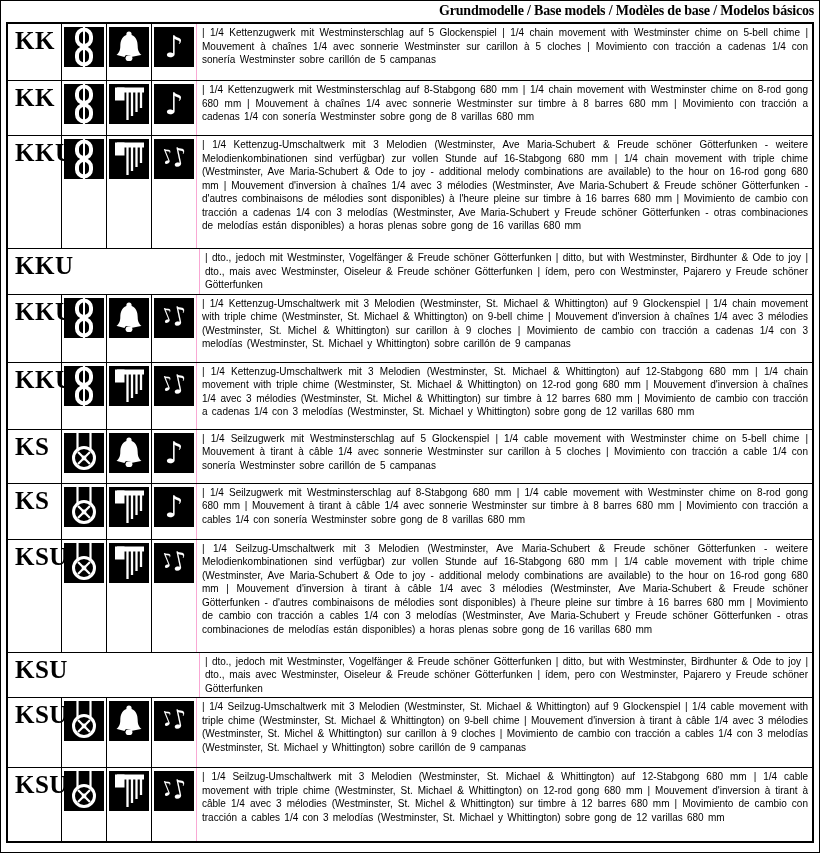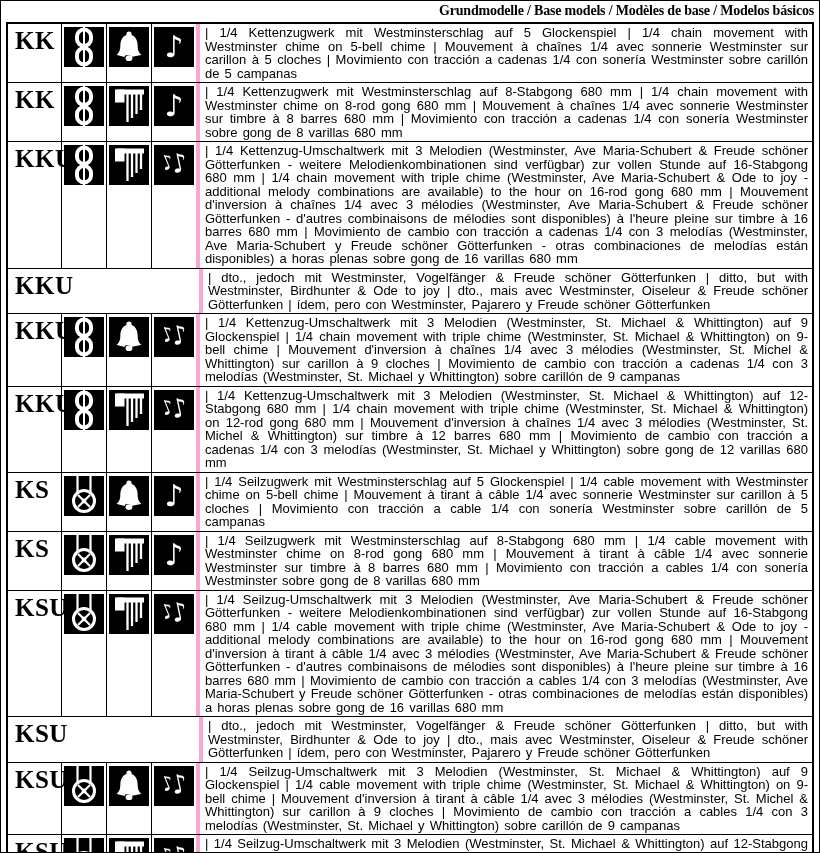--- a/index.html
+++ b/index.html
@@ -37,23 +37,23 @@
     border-left:1px solid #000;
     padding:3px 0 0 2px;
   }
   .icon-box{
     width:40px;height:40px;background:#000;
     display:flex;align-items:center;justify-content:center;
     overflow:hidden;
   }
   .cell-text{
     flex:1;box-sizing:border-box;
-    border-left:4px solid #f9a8d4;
+    border-left:1px solid #f9a8d4;
     padding:2px 4px 2px 5px;
-    font-size:13px;line-height:13.5px;
+    font-size:10px;line-height:13.5px;
     text-align:justify;
     word-spacing:1.5px;
     overflow:hidden;
   }
   .note-glyph{
     color:#fff;font-family:"DejaVu Sans",sans-serif;
     font-size:30px;line-height:40px;
   }
   .notes-pair{display:flex;align-items:flex-end;color:#fff;font-family:"DejaVu Sans",sans-serif;}
   .notes-pair .n1{font-size:20px;line-height:22px;transform:rotate(-22deg);margin:0 -3px 8px 0;}

